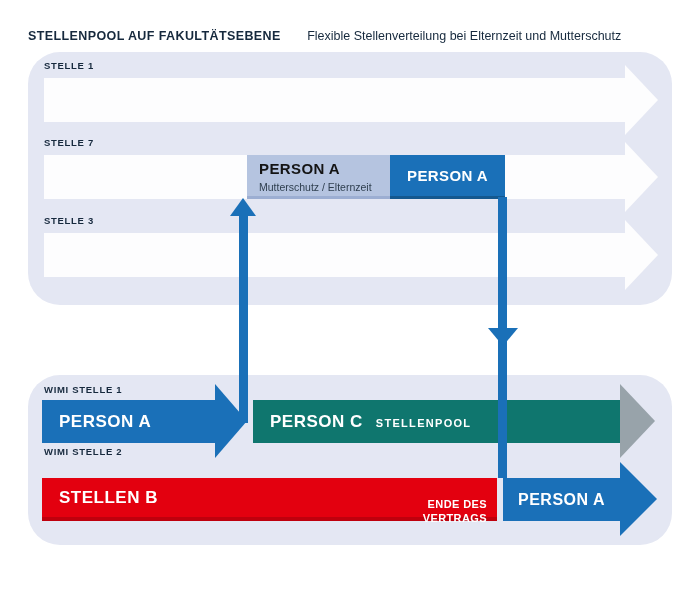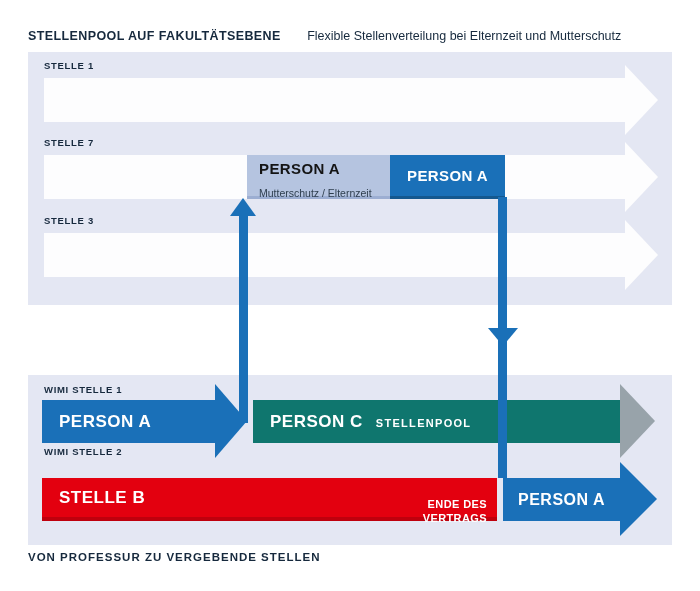--- a/index.html
+++ b/index.html
@@ -7,21 +7,21 @@
     position:relative; width:700px; height:591px; background:#ffffff;
     font-family:"Liberation Sans", sans-serif; overflow:hidden;
   }
 
   
   .header { position:absolute; left:28px; top:26px; white-space:nowrap; }
   .header .title { font-size:12.5px; font-weight:bold; letter-spacing:0.4px; color:#16293d; }
   .header .subtitle { font-size:12.5px; color:#16293d; margin-left:22px; }
 
   
-  .panel { position:absolute; left:28px; width:644px; background:#e4e7f3; }
+  .panel { position:absolute; left:28px; width:644px; background:#e4e7f3;border-radius:32px; }
   .panel.top { top:52px; height:253px; }
   .panel.bottom { top:375px; height:170px; }
 
   .row-label {
     position:absolute; font-size:9.5px; font-weight:bold;
     letter-spacing:0.7px; color:#16293d;
   }
 
   
   .bar { position:absolute; }
@@ -34,21 +34,21 @@
     border-left:33px solid #fdfdfe;
   }
 
   
   .box-light {
     position:absolute; left:219px; top:103px; width:143px; height:44px;
     background:#b5c4e0; border-bottom:3px solid #9caed2; box-sizing:border-box;
     padding:5px 0 0 12px;
   }
   .box-light .t { font-size:15px; font-weight:bold; color:#141414; letter-spacing:0.4px; }
-  .box-light .s { font-size:10.5px; color:#2e3e4e; margin-top:10px; }
+  .box-light .s { font-size:10.5px; color:#2e3e4e; margin-top:4px; }
   .box-blue {
     position:absolute; left:362px; top:103px; width:115px; height:44px;
     background:#1a70b8; border-bottom:3px solid #14588f; box-sizing:border-box;
     display:flex; align-items:center; justify-content:center;
     color:#fff; font-weight:bold; font-size:15px; letter-spacing:0.4px;
   }
 
   
   .blue-bar1 { left:14px; top:25px; width:173px; height:43px; background:#1a70b8;
     color:#fff; font-weight:bold; font-size:17px; letter-spacing:0.5px;
@@ -133,27 +133,26 @@
     <div class="head blue-head1"></div>
 
     <div class="bar gray-bar">
       <span class="t">PERSON C</span>
       <span class="s">STELLENPOOL</span>
     </div>
     <div class="head gray-head"></div>
 
     <div class="row-label" style="left:16px; top:71px;">WIMI STELLE 2</div>
     <div class="bar red-bar">
-      <span class="t">STELLE B</span>
+      <span class="t">STELLEN B</span>
       <span class="note">ENDE DES VERTRAGS</span>
     </div>
     <div class="bar blue-bar2">PERSON A</div>
     <div class="head blue-head2"></div>
   </div>
 
   <div class="vhead up"></div>
   <div class="vshaft up"></div>
   <div class="vshaft down"></div>
   <div class="vhead down"></div>
 
-  <div class="footer">VON PROFESSUR ZU VERGEBENDE STELLEN</div>
 
 </div>
 
 </body></html>

